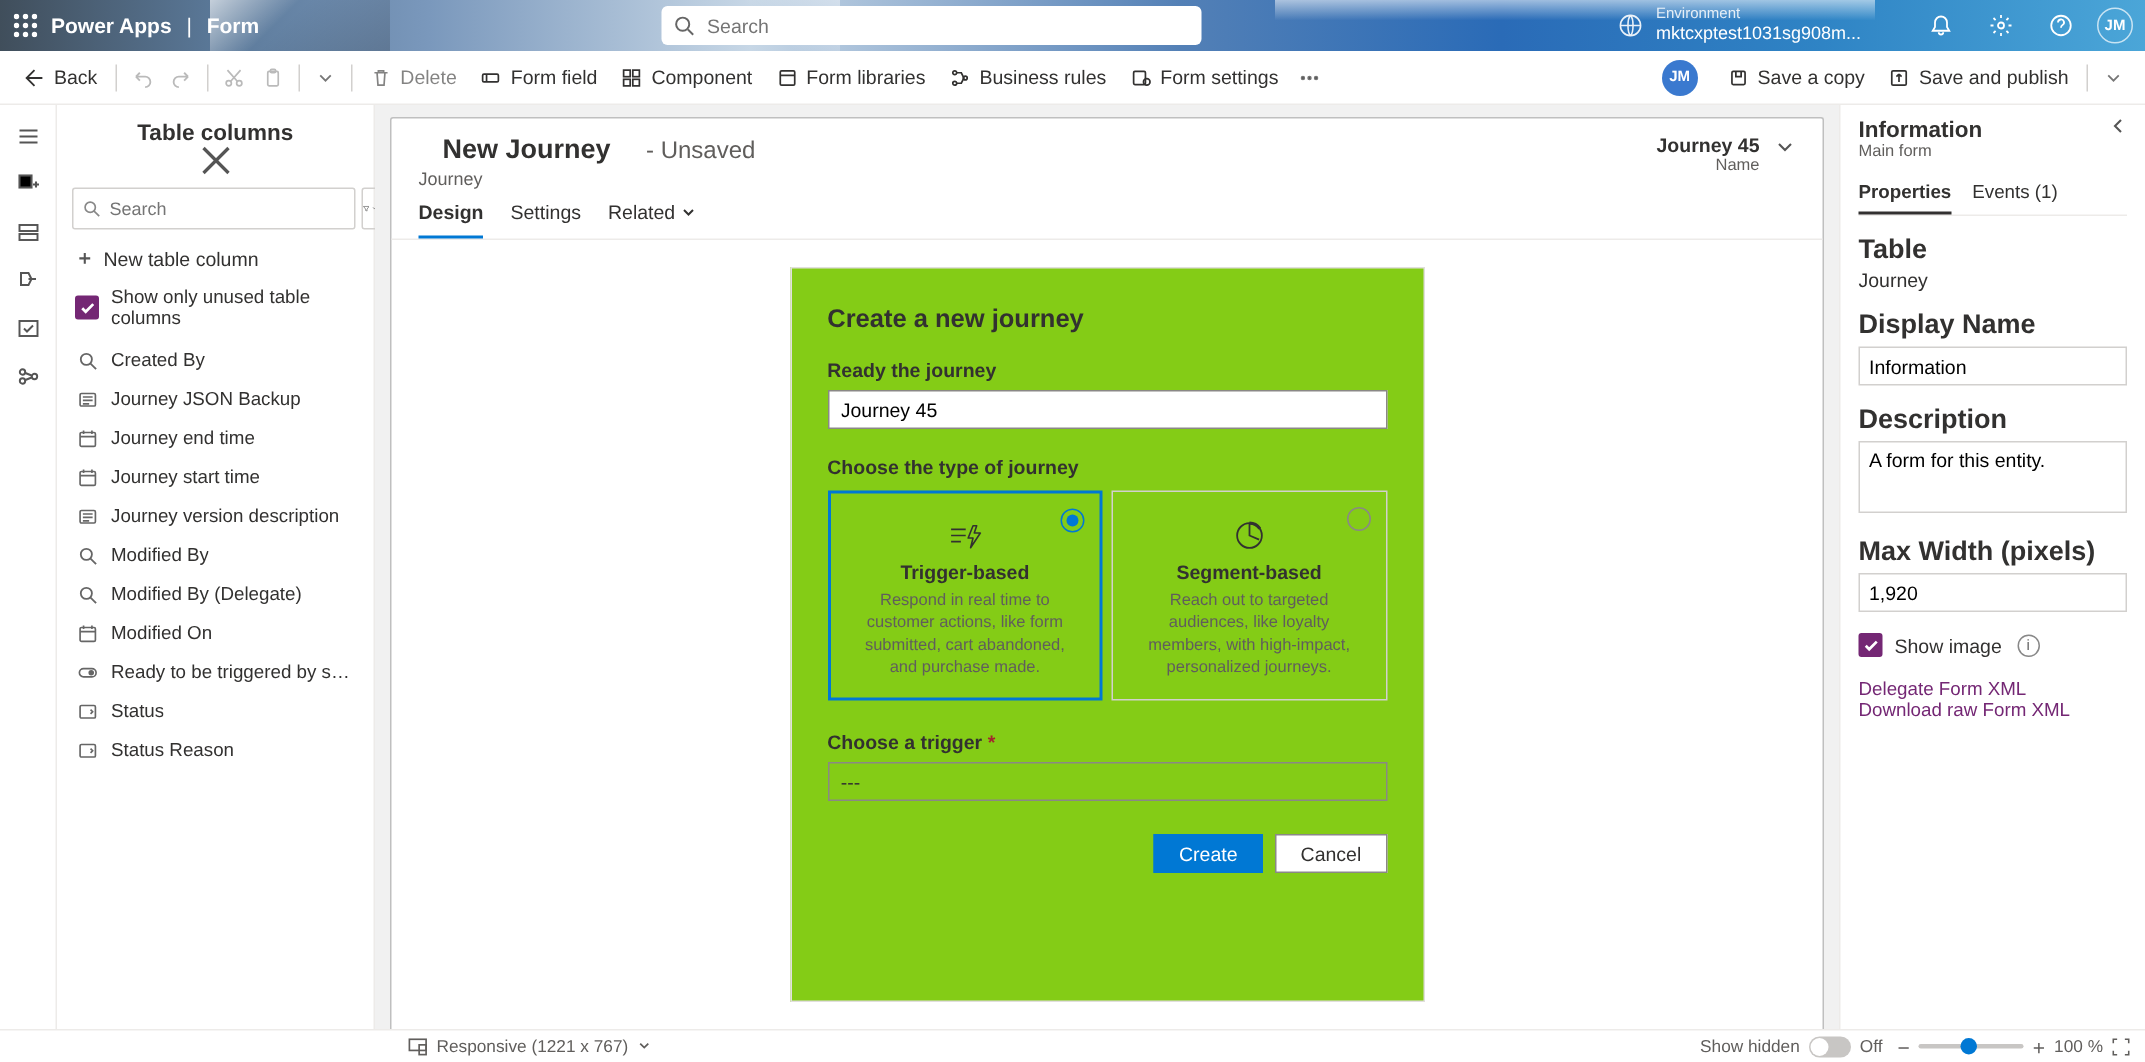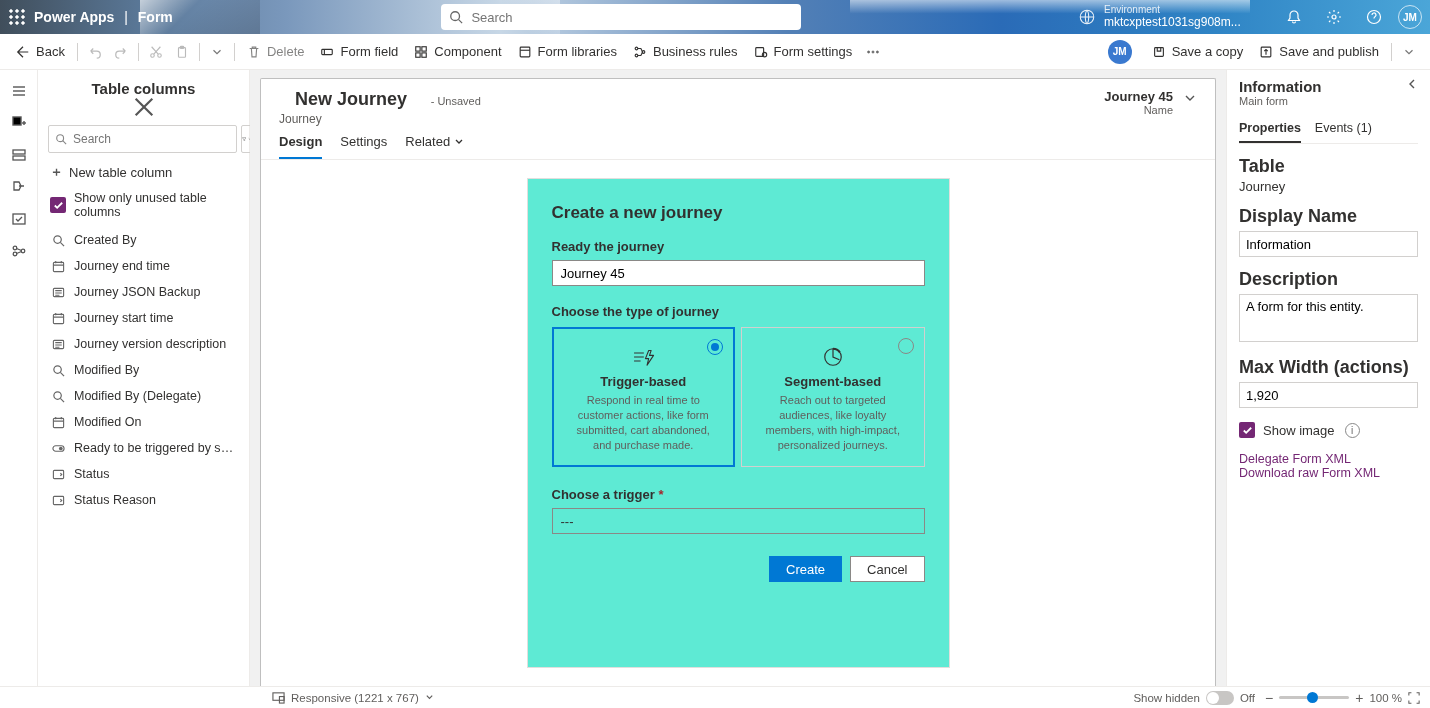--- a/index.html
+++ b/index.html
@@ -90,31 +90,31 @@
   .col-item { display:flex; align-items:center; gap:8px; padding:5px 6px; font-size:12.5px; color:var(--text); border-radius:2px; white-space:nowrap; overflow:hidden; text-overflow:ellipsis;}
   .col-item .icon { width:16px;height:16px;display:flex;align-items:center;justify-content:center;color:#666;flex:none;}
   .col-item .icon svg{width:13px;height:13px;}
   .col-item span.lbl { overflow:hidden; text-overflow:ellipsis; }
 
   
   .canvas-outer { flex:1; background:var(--page-bg); padding:8px 10px 0 10px; overflow:hidden; }
   .canvas { height:100%; border:1px solid #bfbfbf; border-bottom:none; border-radius:2px 2px 0 0; background:#fff; display:flex; flex-direction:column;}
   .canvas-head { padding:10px 18px 0 18px; display:flex; justify-content:space-between; align-items:flex-start;}
   .canvas-head .title-row h1 { margin:16px;font-size:18px;font-weight:600;display:inline;}
-  .canvas-head .unsaved { font-size:11px;color:var(--text-sub);margin-left:4px;}
+  .canvas-head .unsaved { font-size:16px;color:var(--text-sub);margin-left:4px;}
   .canvas-head .entity { font-size:12px;color:var(--text-sub);margin-top:2px;}
   .canvas-head .right { text-align:right; display:flex; align-items:flex-start; gap:10px; }
   .canvas-head .right .rec { font-size:13px; font-weight:600; }
   .canvas-head .right .lbl { font-size:11px; color:var(--text-sub); }
   .canvas-tabs { display:flex; gap:18px; padding:8px 18px 0 18px; border-bottom:1px solid var(--border-soft); }
   .ctab { padding:0 0 8px 0; font-size:13px; border-bottom:2px solid transparent; display:flex; align-items:center; gap:4px;}
   .ctab.active { border-bottom-color:var(--accent); font-weight:600;}
   .ctab svg { width:10px;height:10px;}
   .canvas-body { flex:1; overflow:auto; display:flex; justify-content:center; padding:18px 0; }
-  .journey-card { width:423px; border:1px solid #e1dfdd; background:#5eead4; padding:24px 24px 18px 24px; }
+  .journey-card { width:423px; border:1px solid #e1dfdd; background:#84cc16; padding:24px 24px 18px 24px; }
   .journey-card h2 { margin:0 0 16px 0; font-size:17px; font-weight:600; }
   .field-label { font-size:13px; font-weight:600; margin:6px 0 6px 0; }
   .field-label .req { color:#a4262c; }
   .txtinput { width:100%; height:26px; border:1px solid #8a8886; padding:0 8px; font-size:13px; outline:none;}
   .type-row { display:flex; gap:6px; margin-top:8px; }
   .type-card { flex:1; position:relative; border:1px solid var(--border); padding:18px 14px 14px 14px; text-align:center; }
   .type-card.selected { border:2px solid var(--accent); padding:17px 13px 13px 13px;}
   .type-card .radio { position:absolute; top:10px; right:10px; width:16px; height:16px; border-radius:50%; border:1px solid var(--accent); display:flex;align-items:center;justify-content:center;}
   .type-card:not(.selected) .radio { border-color:#8a8886; }
   .type-card .radio .dot { width:8px;height:8px;border-radius:50%;background:var(--accent);}
@@ -422,38 +422,38 @@
             <svg viewBox="0 0 14 14" fill="none" stroke="#666" stroke-width="1.3">
               <circle cx="6" cy="6" r="4"></circle>
               <line x1="9" y1="9" x2="13" y2="13"></line>
             </svg>
           </span>
           <span class="lbl">Created By</span>
         </div>
         <div class="col-item">
           <span class="icon">
             <svg viewBox="0 0 14 14" fill="none" stroke="#666" stroke-width="1.2">
+              <rect x="1.5" y="2.5" width="11" height="9" rx="1"></rect>
+              <line x1="3.5" y1="5" x2="10.5" y2="5"></line>
+              <line x1="3.5" y1="7.5" x2="10.5" y2="7.5"></line>
+              <line x1="3.5" y1="10" x2="8" y2="10"></line>
+            </svg>
+          </span>
+          <span class="lbl">Journey JSON Backup</span>
+        </div>
+        <div class="col-item">
+          <span class="icon">
+            <svg viewBox="0 0 14 14" fill="none" stroke="#666" stroke-width="1.2">
               <rect x="1.5" y="2.5" width="11" height="10" rx="1"></rect>
               <line x1="1.5" y1="5.5" x2="12.5" y2="5.5"></line>
               <line x1="4" y1="1" x2="4" y2="3.5"></line>
               <line x1="10" y1="1" x2="10" y2="3.5"></line>
             </svg>
           </span>
           <span class="lbl">Journey end time</span>
-        </div>
-        <div class="col-item">
-          <span class="icon">
-            <svg viewBox="0 0 14 14" fill="none" stroke="#666" stroke-width="1.2">
-              <rect x="1.5" y="2.5" width="11" height="9" rx="1"></rect>
-              <line x1="3.5" y1="5" x2="10.5" y2="5"></line>
-              <line x1="3.5" y1="7.5" x2="10.5" y2="7.5"></line>
-              <line x1="3.5" y1="10" x2="8" y2="10"></line>
-            </svg>
-          </span>
-          <span class="lbl">Journey JSON Backup</span>
         </div>
         <div class="col-item">
           <span class="icon">
             <svg viewBox="0 0 14 14" fill="none" stroke="#666" stroke-width="1.2">
               <rect x="1.5" y="2.5" width="11" height="10" rx="1"></rect>
               <line x1="1.5" y1="5.5" x2="12.5" y2="5.5"></line>
               <line x1="4" y1="1" x2="4" y2="3.5"></line>
               <line x1="10" y1="1" x2="10" y2="3.5"></line>
             </svg>
           </span>
@@ -640,21 +640,21 @@
 
     <div class="prop-label">Table</div>
     <div class="prop-val">Journey</div>
 
     <div class="prop-label">Display Name</div>
     <input class="prop-input" value="Information" style="">
 
     <div class="prop-label">Description</div>
     <textarea class="prop-textarea" id="desc-ta" style="">A form for this entity.</textarea>
 
-    <div class="prop-label">Max Width (actions)</div>
+    <div class="prop-label">Max Width (pixels)</div>
     <input class="prop-input" value="1,920" style="">
 
     <div class="prop-check">
       <div class="chk">
           <svg viewBox="0 0 12 12" fill="none" stroke="#fff" stroke-width="2">
             <path d="m2 6 2.5 2.5L10 3"></path>
           </svg>
         </div>
       <span>Show image</span>
       <div class="info">i</div>

